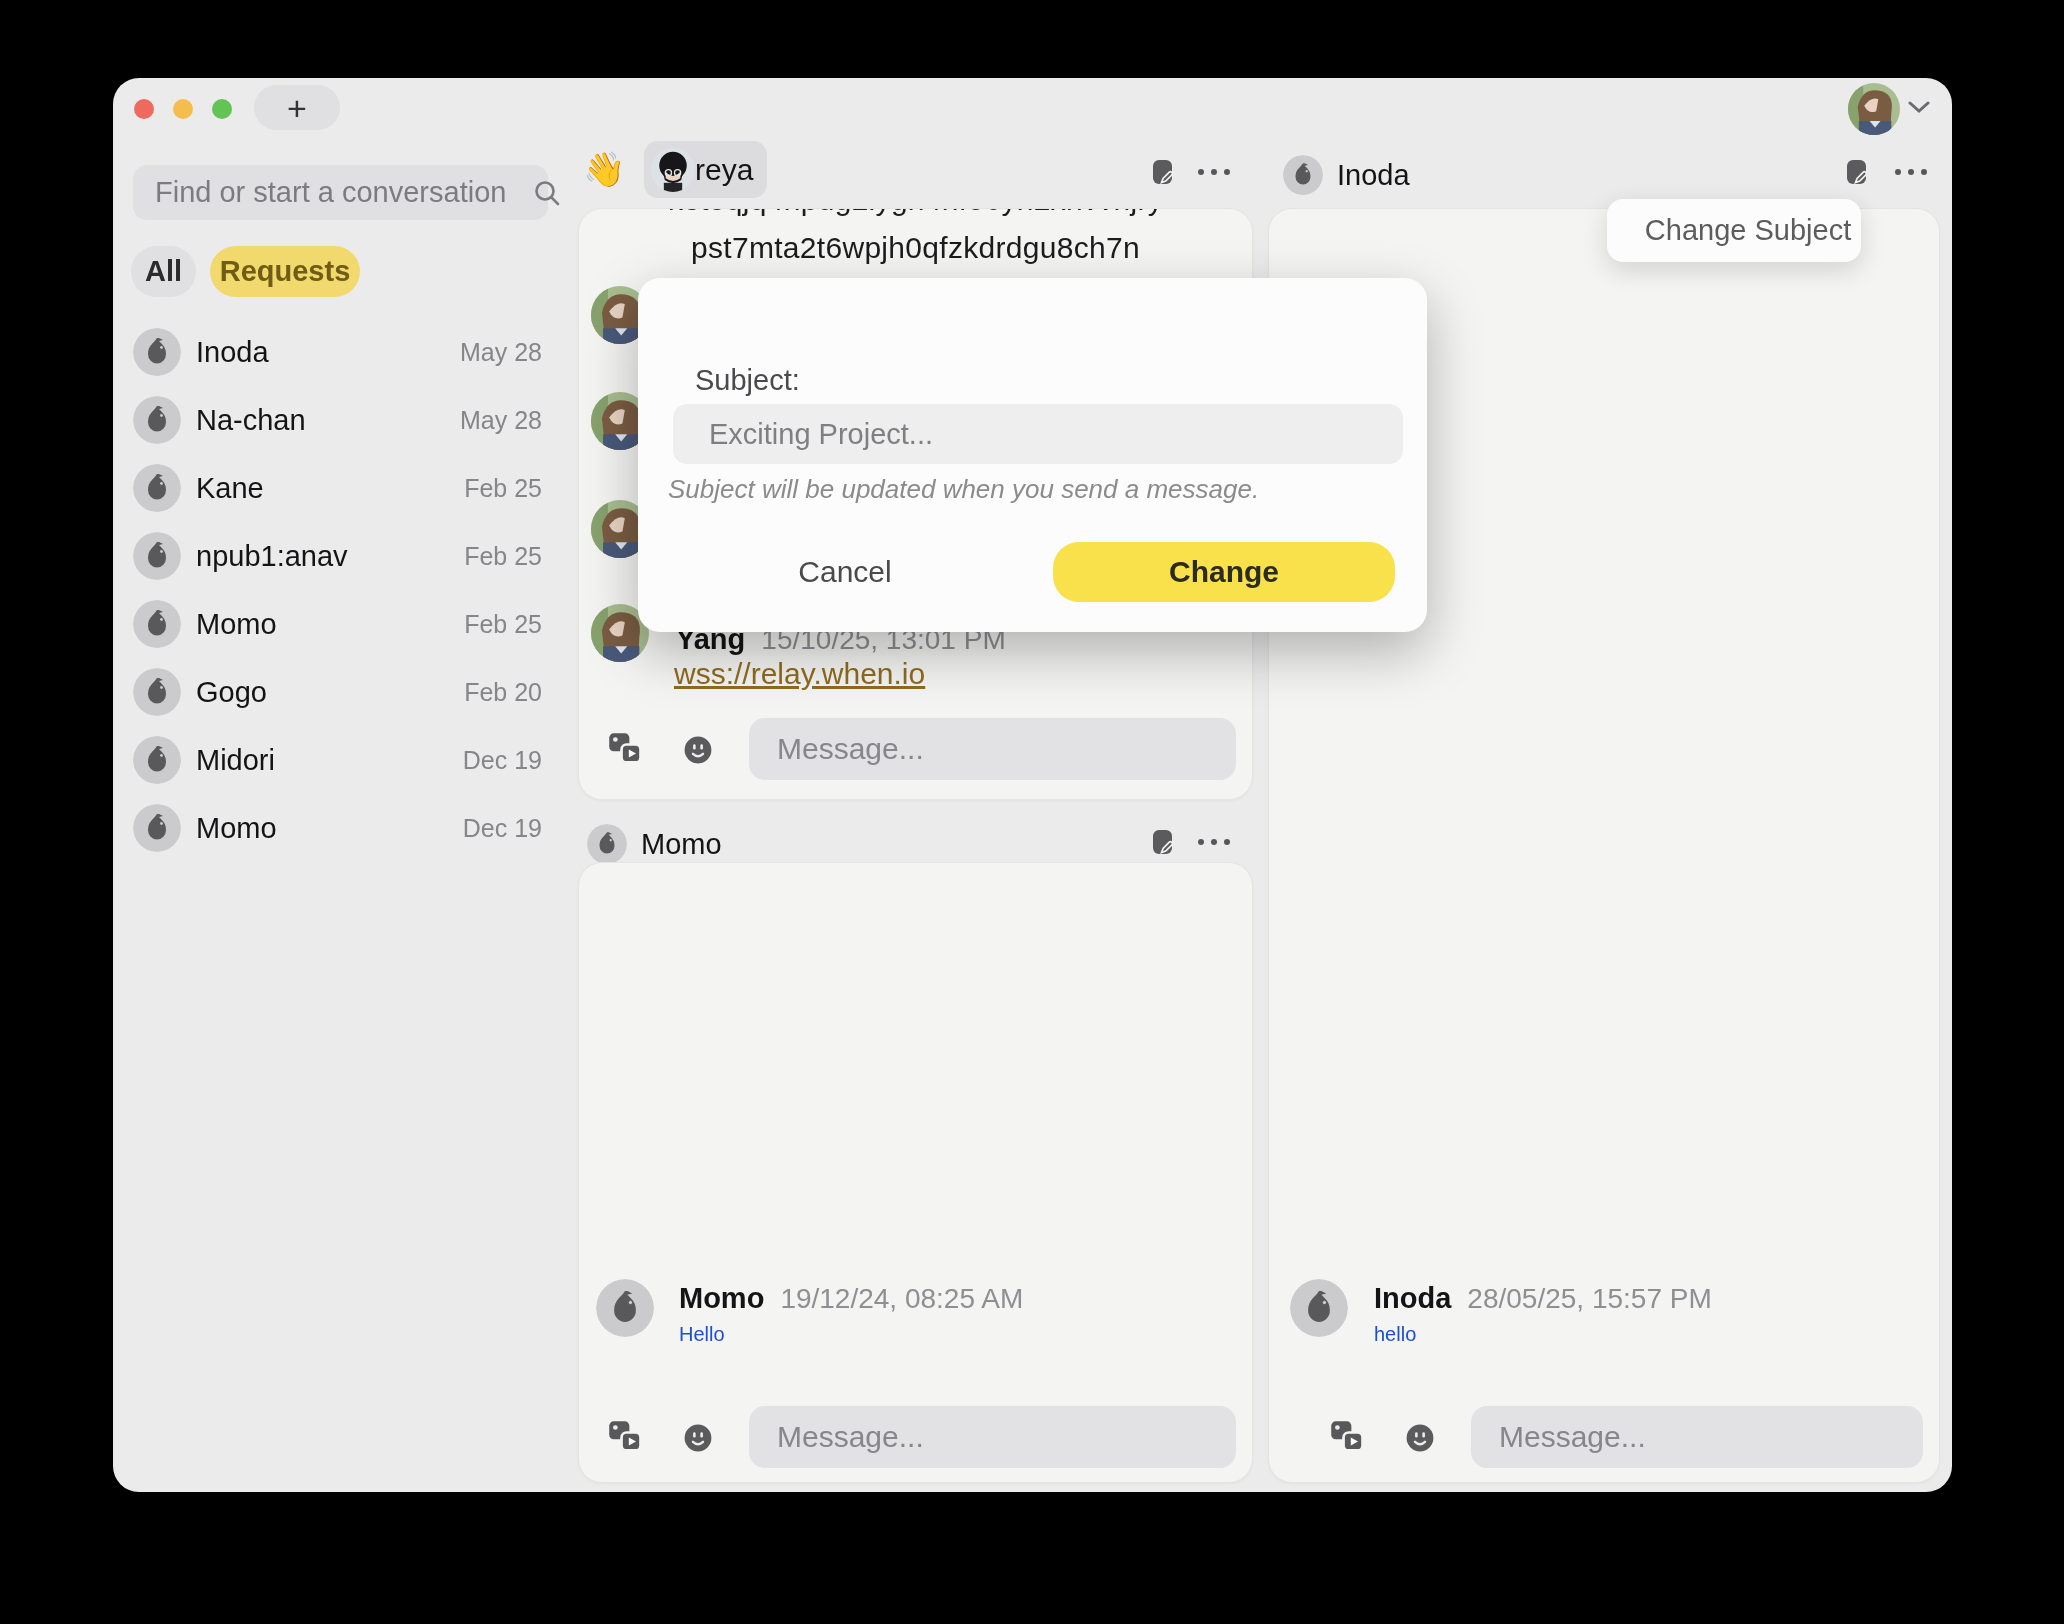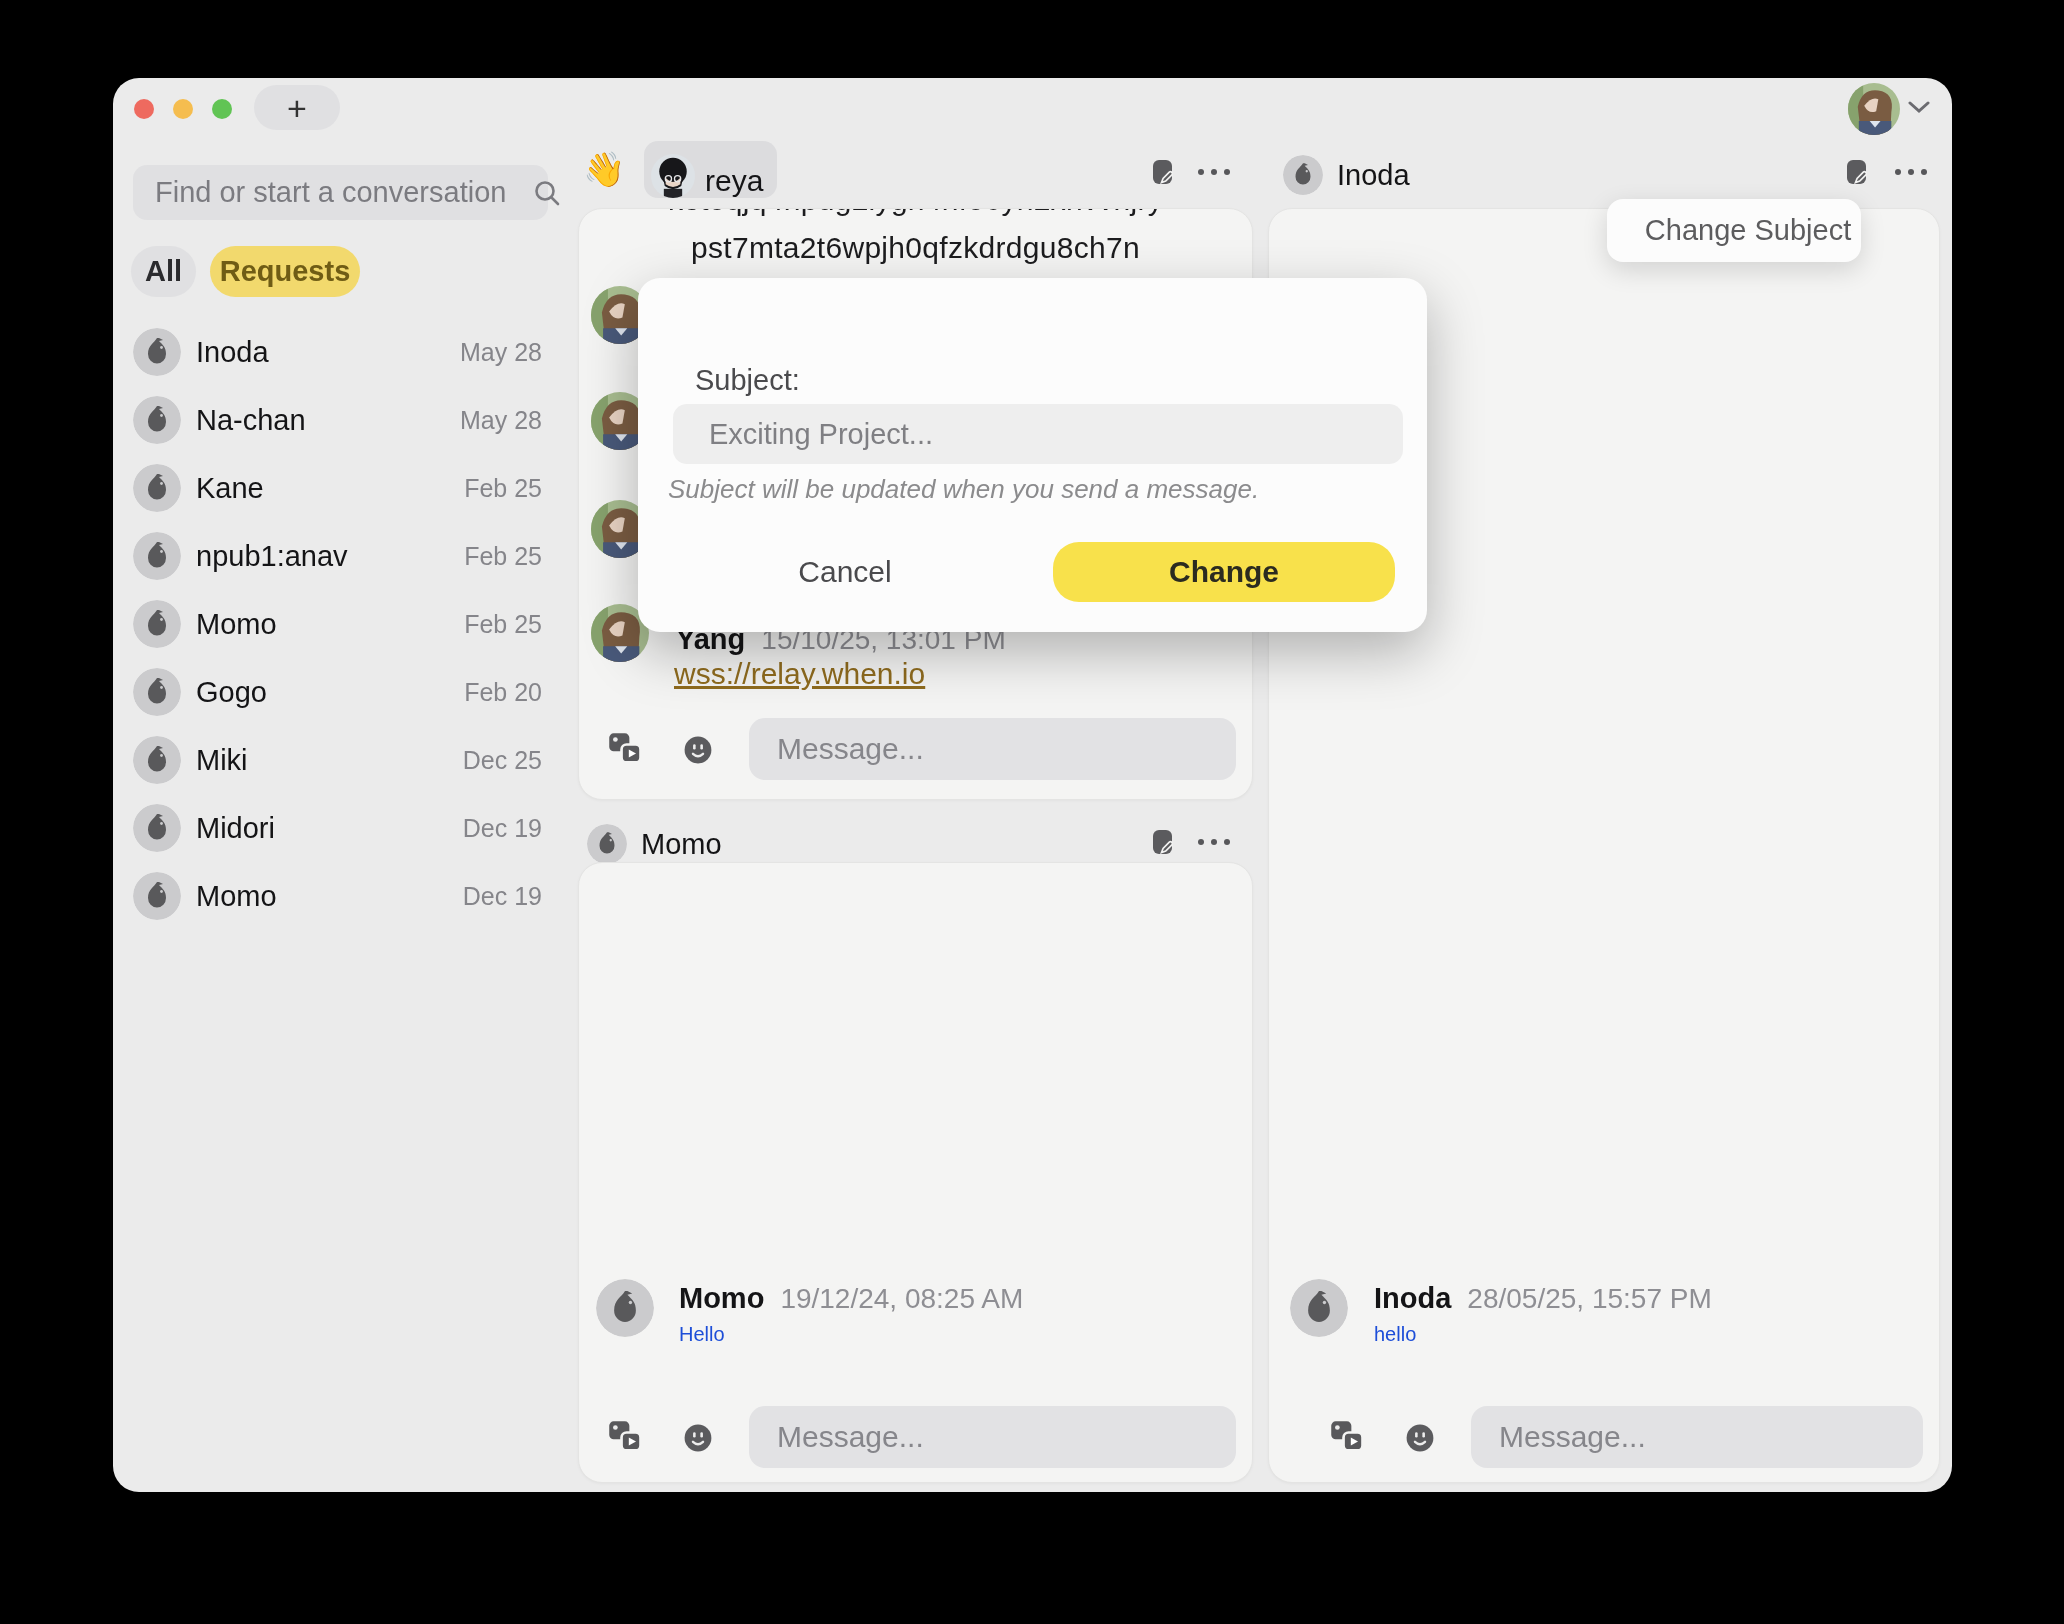--- a/index.html
+++ b/index.html
@@ -50,21 +50,21 @@
   .av{border-radius:50%;overflow:hidden;flex:none;}
   .av svg{display:block;width:100%;height:100%;}
   .av48{width:48px;height:48px;}
   .av58{width:58px;height:58px;}
   .av44{width:44px;height:44px;}
   .av40{width:40px;height:40px;}
   
   .chat-title{font-size:29px;font-weight:400;color:#141416;}
   .reya-pill{
     position:absolute;left:531px;top:63px;height:57px;border-radius:14px;background:#dcdcde;
-    display:flex;align-items:flex-end;padding:0 14px 0 7px;gap:10px;cursor:pointer;
+    display:flex;align-items:center;padding:0 14px 0 7px;cursor:pointer;
   }
   .reya-pill .chat-title{font-size:30px;}
   .wave{position:absolute;left:470px;top:71px;font-size:34px;}
   .icon-btn{position:absolute;width:28px;height:28px;cursor:pointer;}
   .icon-btn svg{display:block;width:100%;height:100%;}
   .ellipsis{position:absolute;display:flex;gap:7px;align-items:center;height:28px;cursor:pointer;}
   .ellipsis i{width:6px;height:6px;border-radius:50%;background:#57575a;display:block;}
   
   .card{
     position:absolute;background:#f4f4f3;border-radius:24px;border:1px solid #e4e4e3;
@@ -229,31 +229,20 @@
       <span class="date">Feb 20</span>
     </div>
     <div class="conv-row">
       <span class="av av48">
           <svg viewBox="0 0 48 48">
             <circle cx="24" cy="24" r="24" fill="#cbcbcd"></circle>
             <path d="M24 10c-3 5-9 7.5-9 16a9 9.5 0 0 0 18 0c0-6.5-3-9-7-13l4-1-4-2z" fill="#59595b"></path>
             <circle cx="28.5" cy="19.5" r="1.4" fill="#cbcbcd"></circle>
           </svg>
         </span>
-      <span class="name">Miki</span>
-      <span class="date">Dec 25</span>
-    </div>
-    <div class="conv-row">
-      <span class="av av48">
-          <svg viewBox="0 0 48 48">
-            <circle cx="24" cy="24" r="24" fill="#cbcbcd"></circle>
-            <path d="M24 10c-3 5-9 7.5-9 16a9 9.5 0 0 0 18 0c0-6.5-3-9-7-13l4-1-4-2z" fill="#59595b"></path>
-            <circle cx="28.5" cy="19.5" r="1.4" fill="#cbcbcd"></circle>
-          </svg>
-        </span>
       <span class="name">Midori</span>
       <span class="date">Dec 19</span>
     </div>
     <div class="conv-row">
       <span class="av av48">
           <svg viewBox="0 0 48 48">
             <circle cx="24" cy="24" r="24" fill="#cbcbcd"></circle>
             <path d="M24 10c-3 5-9 7.5-9 16a9 9.5 0 0 0 18 0c0-6.5-3-9-7-13l4-1-4-2z" fill="#59595b"></path>
             <circle cx="28.5" cy="19.5" r="1.4" fill="#cbcbcd"></circle>
           </svg>

